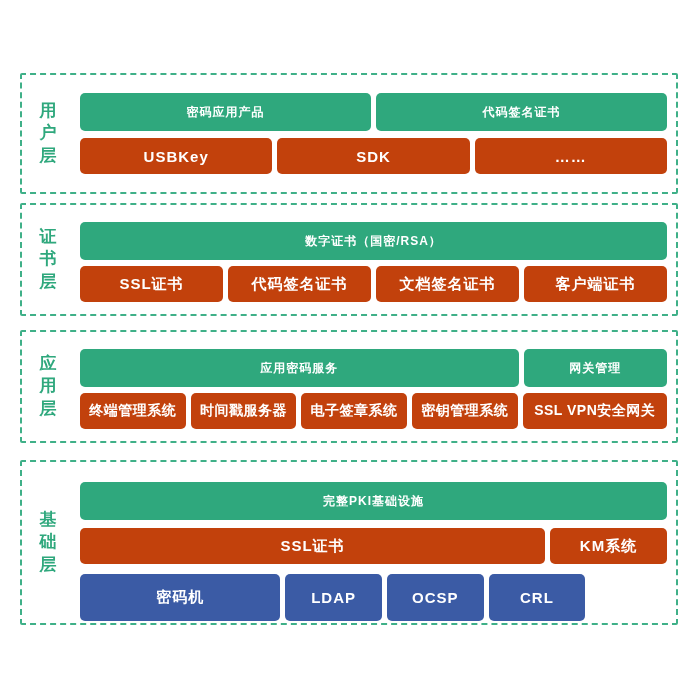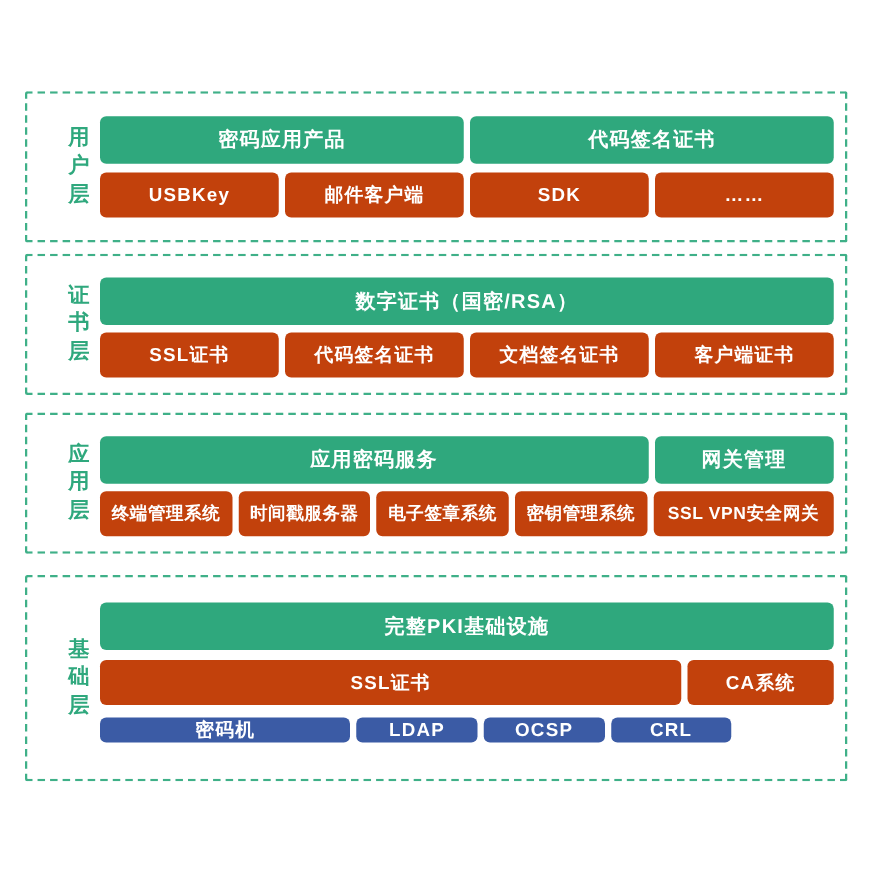--- a/index.html
+++ b/index.html
@@ -17,21 +17,21 @@
     border-radius:2px;
     box-sizing:border-box;
     background:#ffffff;
   }
   .layer-1{top:73px;height:121px;}
   .layer-2{top:203px;height:113px;}
   .layer-3{top:330px;height:113px;}
   .layer-4{top:460px;height:165px;}
   .layer-label{
     position:absolute;
-    left:29px;top:50%;
+    left:14px;top:50%;
     transform:translateY(-50%);
     width:24px;
     text-align:center;
     word-break:break-all;
     line-height:1.35;
     font-size:17px;
     font-weight:700;
     color:#2fa87d;
     letter-spacing:0;
   }
@@ -42,27 +42,27 @@
   .row{display:flex;gap:5px;}
   .block{
     border-radius:5px;
     display:flex;align-items:center;justify-content:center;
     color:#ffffff;
     font-weight:600;
     letter-spacing:1px;
     box-sizing:border-box;
     white-space:nowrap;
   }
-  .green{background:#2fa87d;font-size:16px;}
+  .green{background:#2fa87d;font-size:12px;}
   .blue{background:#c2410c;font-size:15px;}
   .dark{background:#3b5ba5;font-size:15px;}
   .spacer{background:transparent;}
   .h-green{height:38px;}
   .h-blue{height:36px;}
-  .h-dark{height:20px;}
+  .h-dark{height:47px;}
   
   .layer-1 .content{padding-top:18px;}
   .layer-2 .content,.layer-3 .content{padding-top:17px;}
   .layer-4 .content{padding-top:20px;}
   .mb-7{margin-bottom:7px;}
   .mb-6{margin-bottom:6px;}
   .mb-8{margin-bottom:8px;text-align:right;}
   .mb-10{margin-bottom:10px;}
   .small{font-size:14px;letter-spacing:0.5px;}
 </style>
@@ -73,21 +73,20 @@
 
   <div class="layer layer-1">
     <div class="layer-label">用户层</div>
     <div class="content">
       <div class="row mb-7">
         <div class="block green h-green" style="flex:292">密码应用产品</div>
         <div class="block green h-green" style="flex:292">代码签名证书</div>
       </div>
       <div class="row">
         <div class="block blue h-blue" style="flex:1">USBKey</div>
-        <div class="block blue h-blue" style="flex:1">邮件客户端</div>
         <div class="block blue h-blue" style="flex:1">SDK</div>
         <div class="block blue h-blue" style="flex:1">……</div>
       </div>
     </div>
   </div>
 
   <div class="layer layer-3">
     <div class="layer-label">应用层</div>
     <div class="content">
       <div class="row mb-6">
@@ -120,21 +119,21 @@
   </div>
 
   <div class="layer layer-4">
     <div class="layer-label">基础层</div>
     <div class="content">
       <div class="row mb-8">
         <div class="block green h-green" style="flex:1">完整PKI基础设施</div>
       </div>
       <div class="row mb-10">
         <div class="block blue h-blue" style="flex:302">SSL证书</div>
-        <div class="block blue h-blue" style="flex:76">CA系统</div>
+        <div class="block blue h-blue" style="flex:76">KM系统</div>
       </div>
       <div class="row">
         <div class="block dark h-dark" style="flex:201">密码机</div>
         <div class="block dark h-dark" style="flex:97">LDAP</div>
         <div class="block dark h-dark" style="flex:97">OCSP</div>
         <div class="block dark h-dark" style="flex:97">CRL</div>
         <div class="block spacer h-dark" style="flex:77"></div>
       </div>
     </div>
   </div>

